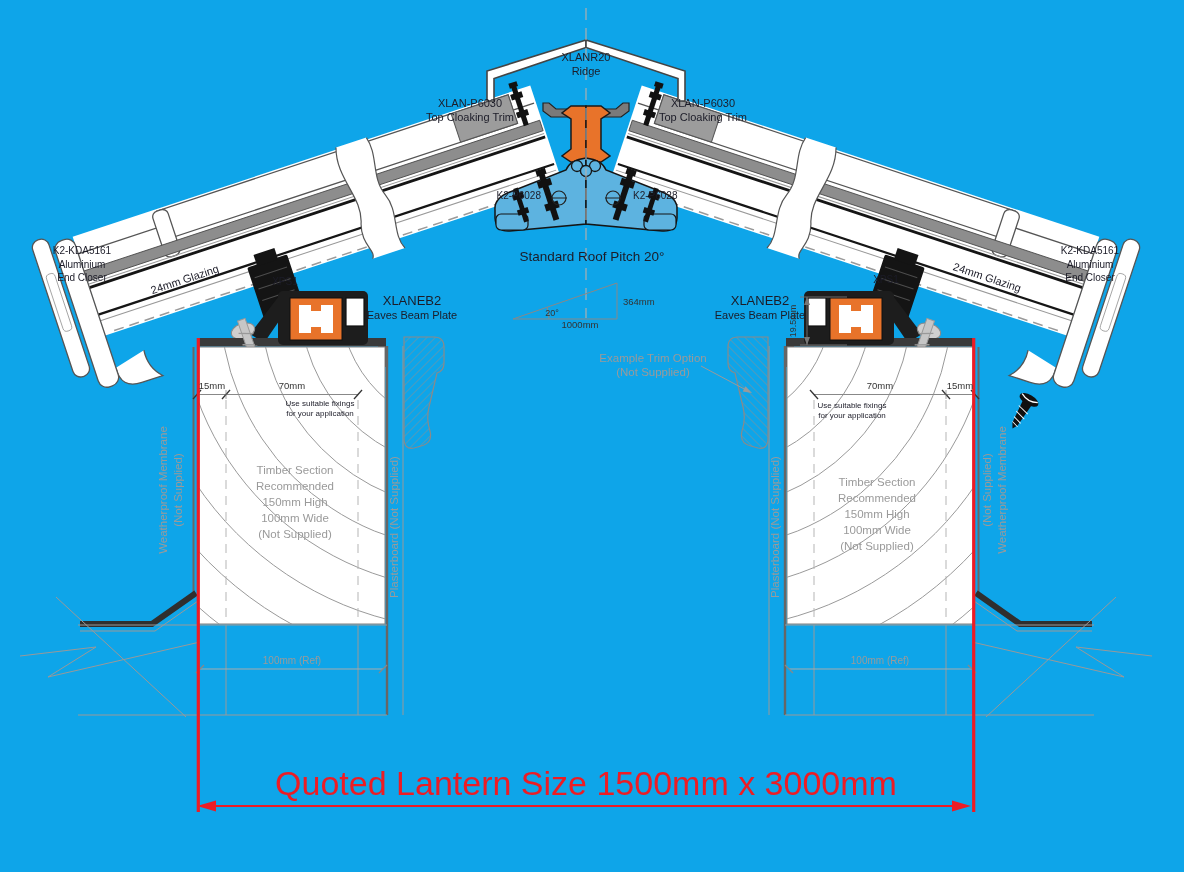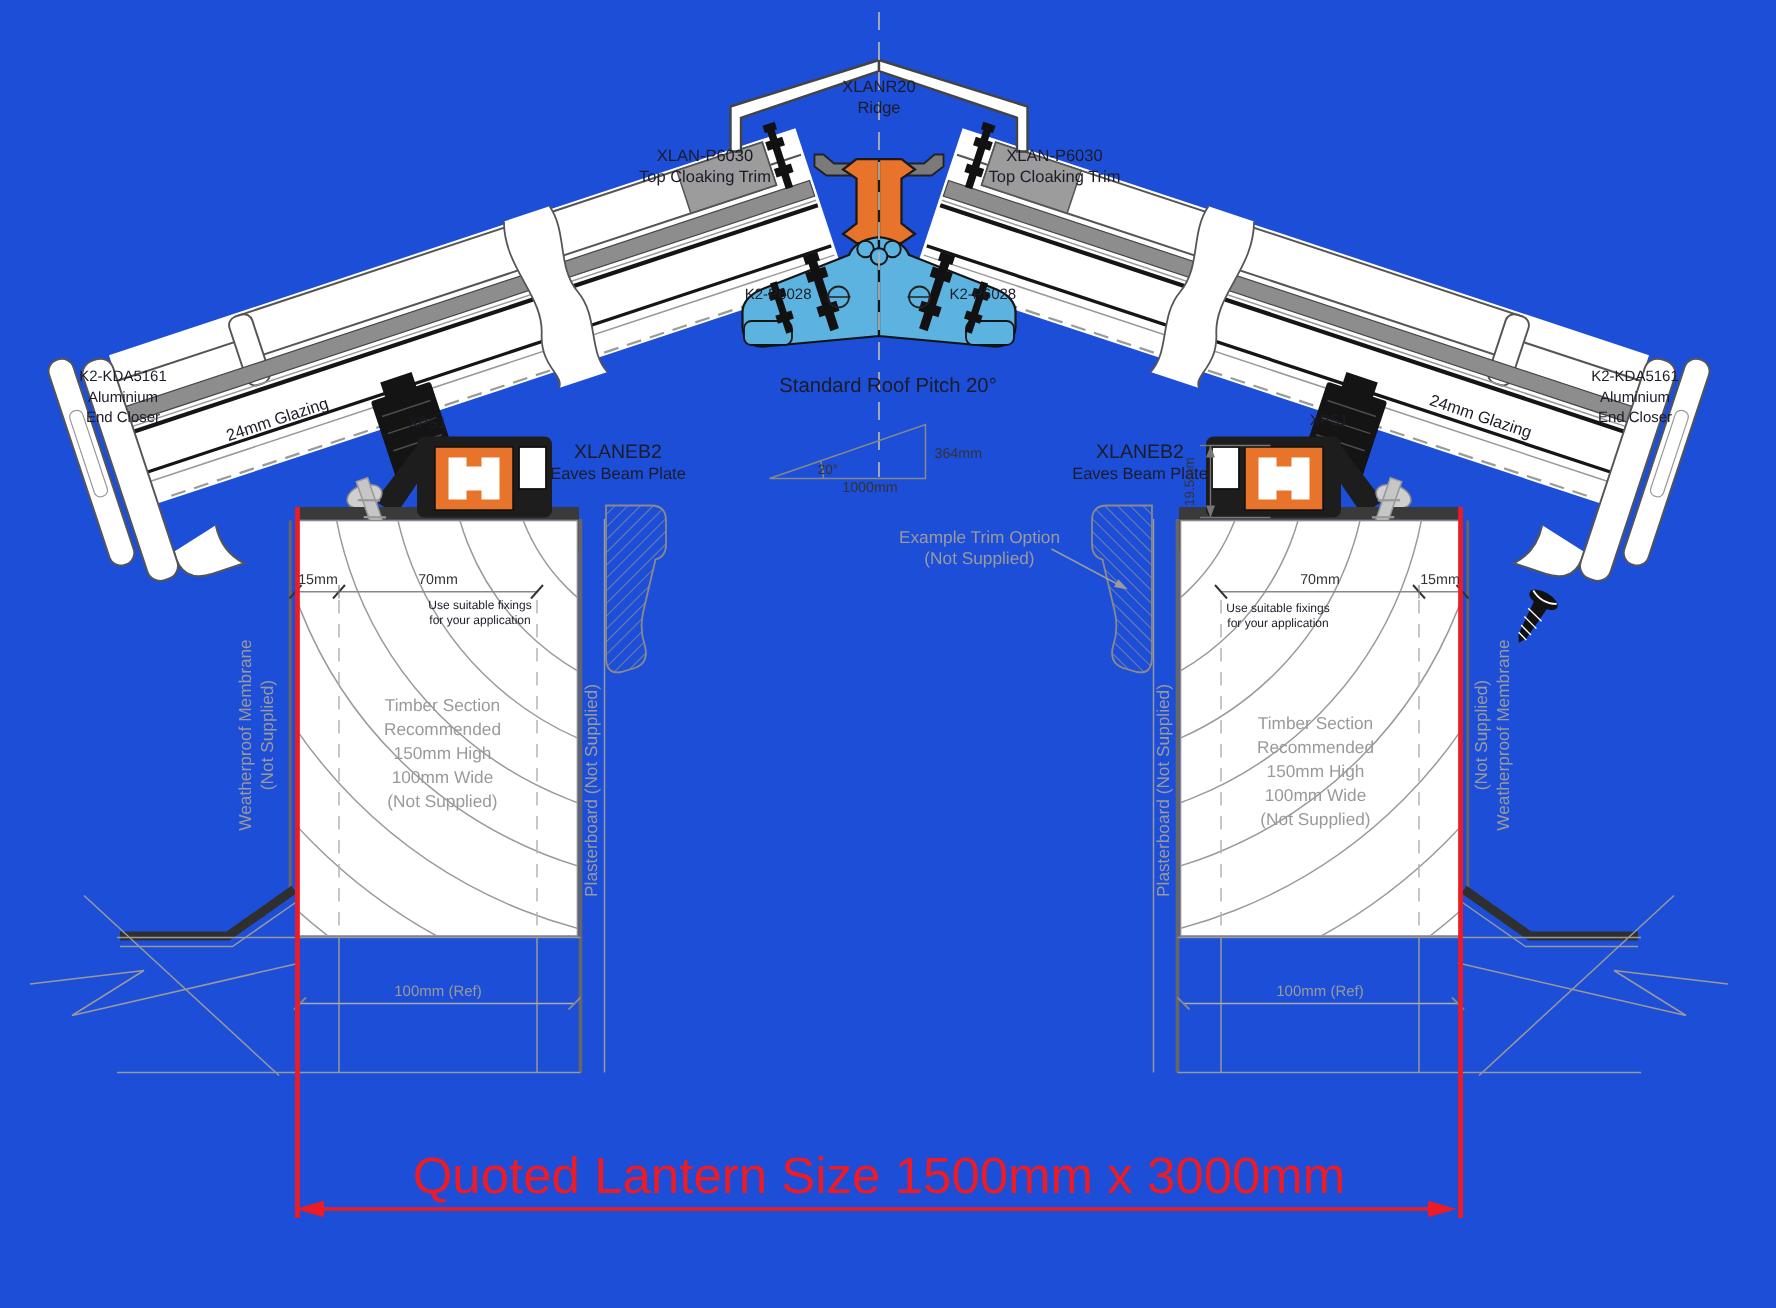--- a/index.html
+++ b/index.html
@@ -1,16 +1,16 @@
 <!DOCTYPE html>
 <html><head>
 <meta charset="utf-8">
 <style>
   html,body{margin:0;padding:0;background:#fff;}
-  .stage{position:relative;width:1184px;height:872px;background:#1d4ed8;overflow:hidden;}
+  .stage{position:relative;width:1184px;height:872px;background:#0ea5e9;overflow:hidden;}
   svg{position:absolute;left:0;top:0;}
   text{font-family:"Liberation Sans","DejaVu Sans",sans-serif;}
   .lbl{fill:#1c1c28;font-size:11px;text-anchor:middle;}
   .lbl-sm{fill:#1c1c28;font-size:10px;text-anchor:middle;}
   .lbl-tiny{fill:#1c1c28;font-size:8px;text-anchor:middle;}
   .lbl-gray{fill:#9a9a9a;font-size:11.5px;text-anchor:middle;}
   .lbl-gray-sm{fill:#9a9a9a;font-size:10px;text-anchor:middle;}
   .lbl-pitch{fill:#1c1c28;font-size:13.5px;text-anchor:middle;}
   .lbl-beam{fill:#1c1c28;font-size:13px;text-anchor:middle;}
   .lbl-dim{fill:#333;font-size:9.5px;text-anchor:middle;}

